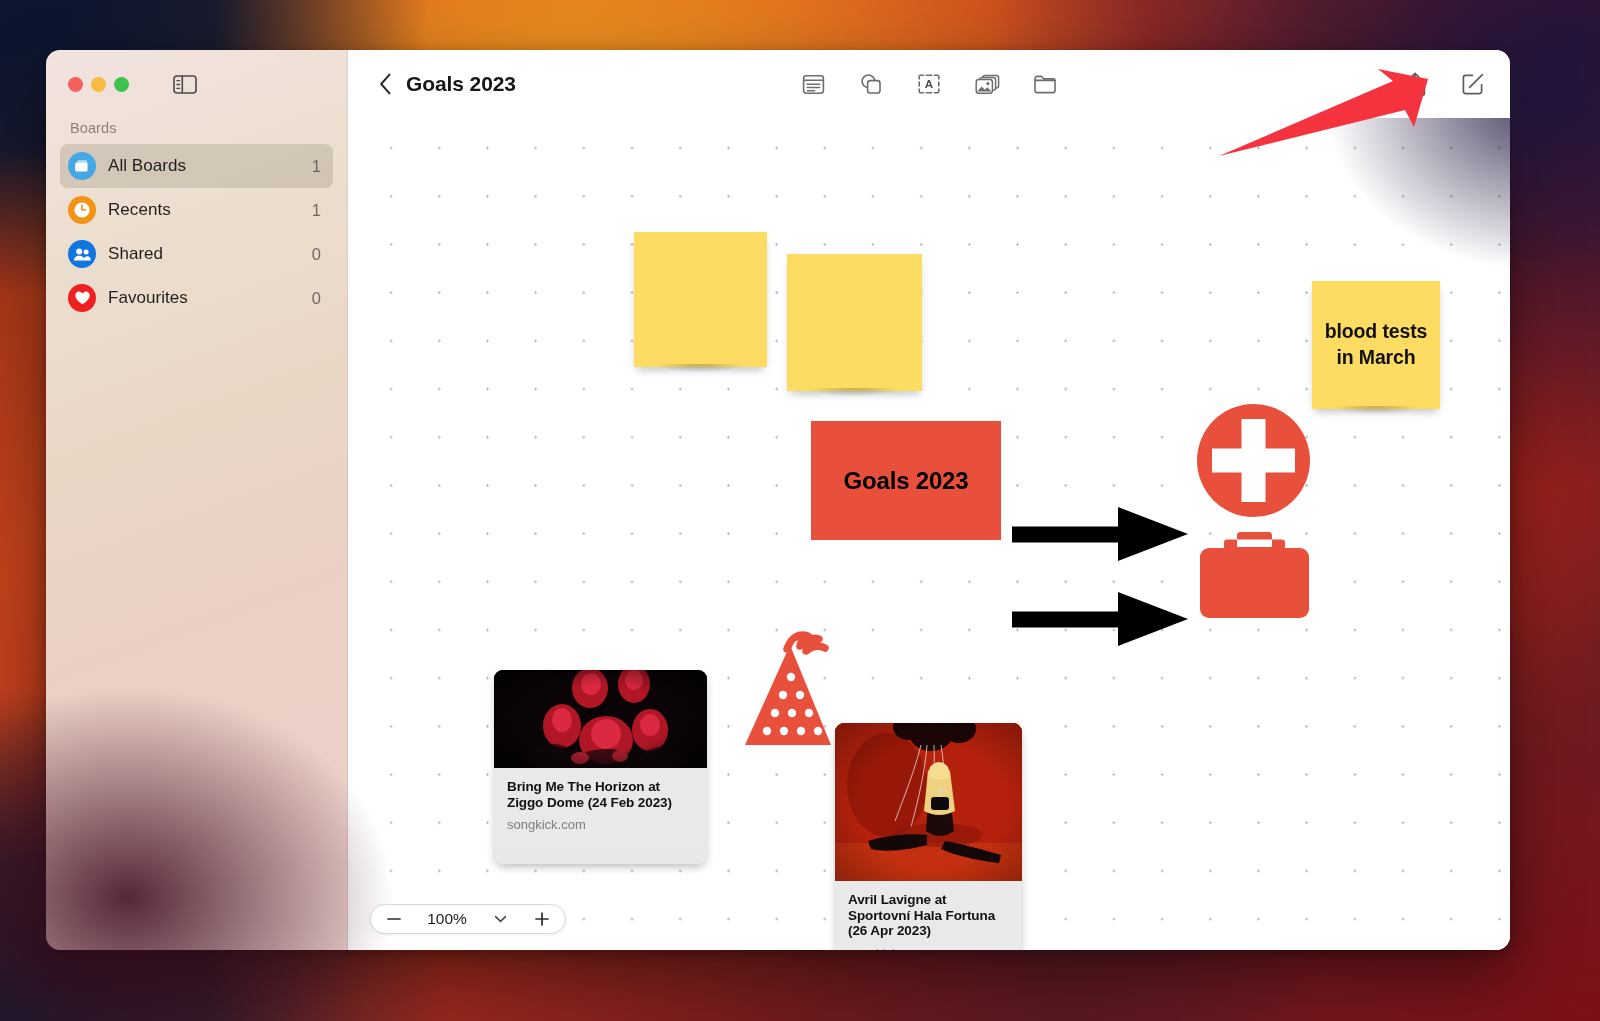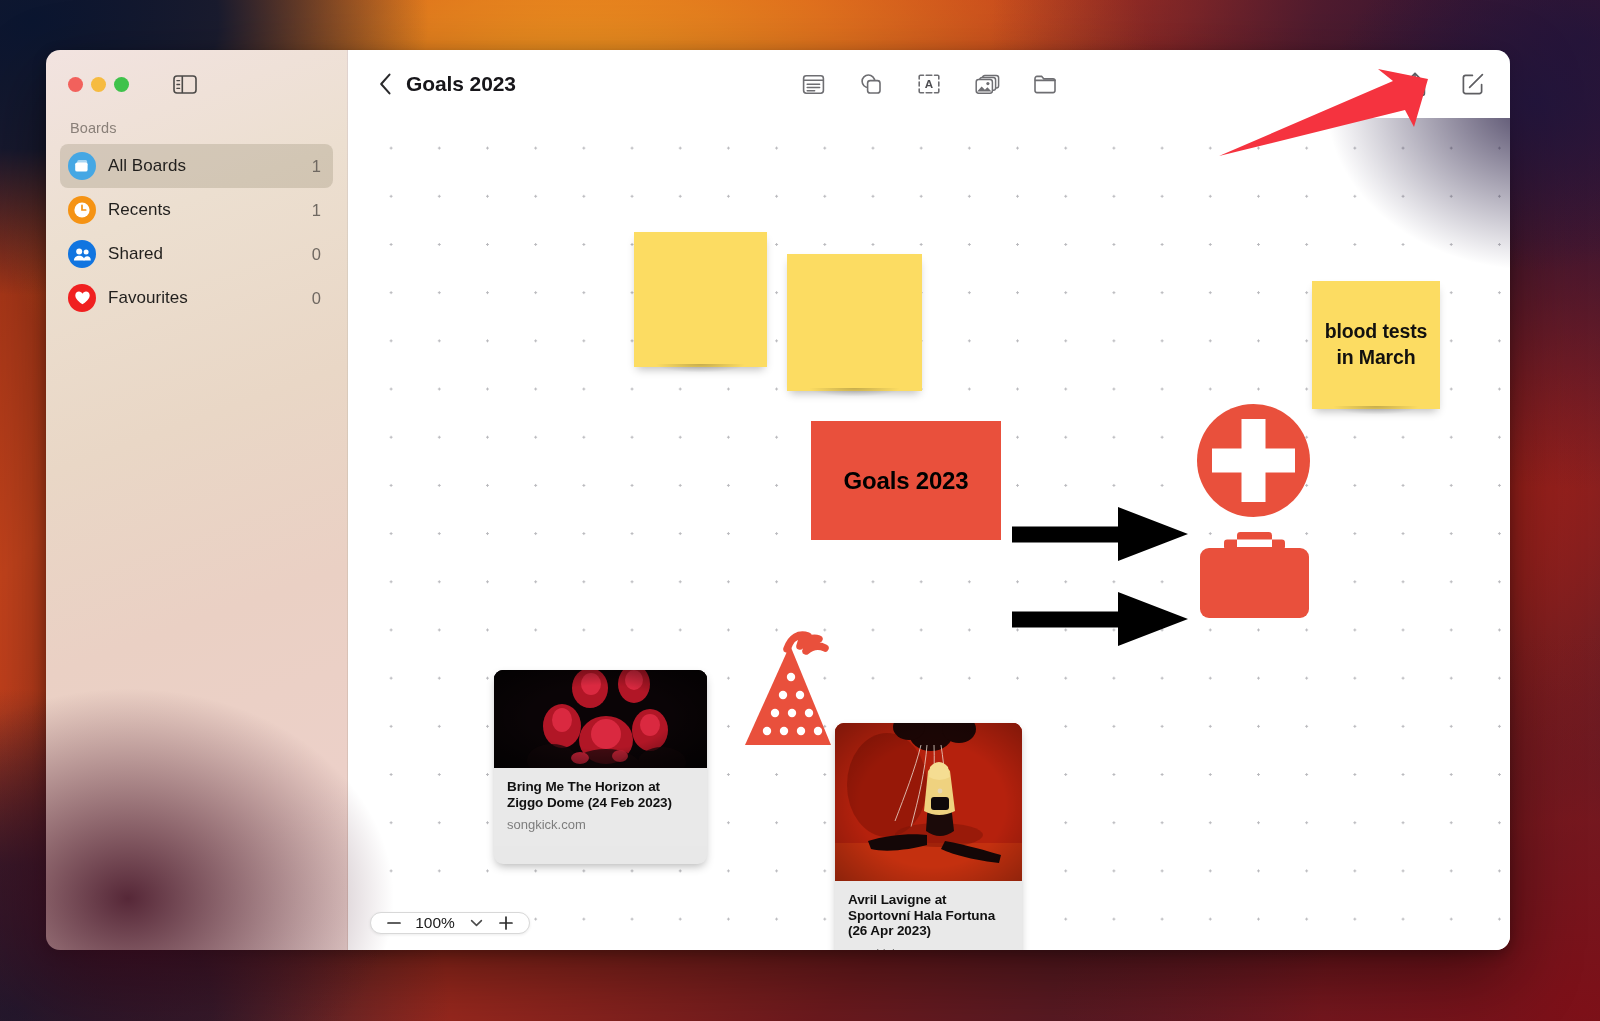--- a/index.html
+++ b/index.html
@@ -246,28 +246,28 @@
     color: #7d7d7d;
   }
 
   .shape-abs { position: absolute; }
 
   
   #zoom-control {
     position: absolute;
     left: 22px;
     bottom: 16px;
-    height: 22px;
+    height: 30px;
     display: flex;
     align-items: center;
     background: #ffffff;
     border: 1px solid #d8d8d8;
     border-radius: 17.5px;
     padding: 0 9px;
-    gap: 2px;
+    gap: 14px;
     box-shadow: 0 1px 3px rgba(0,0,0,0.08);
     z-index: 6;
   }
   .zbtn {
     width: 28px; height: 28px;
     display: flex; align-items: center; justify-content: center;
     cursor: pointer;
   }
   #zoom-value {
     font-size: 15.5px;

